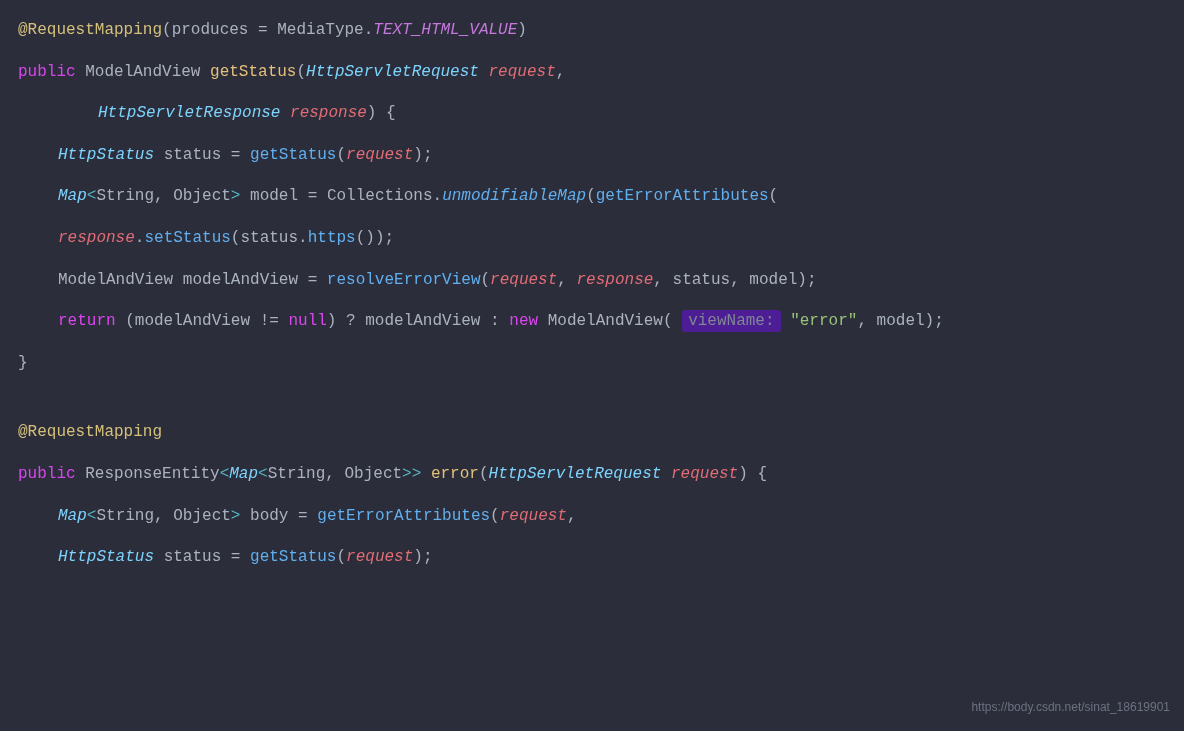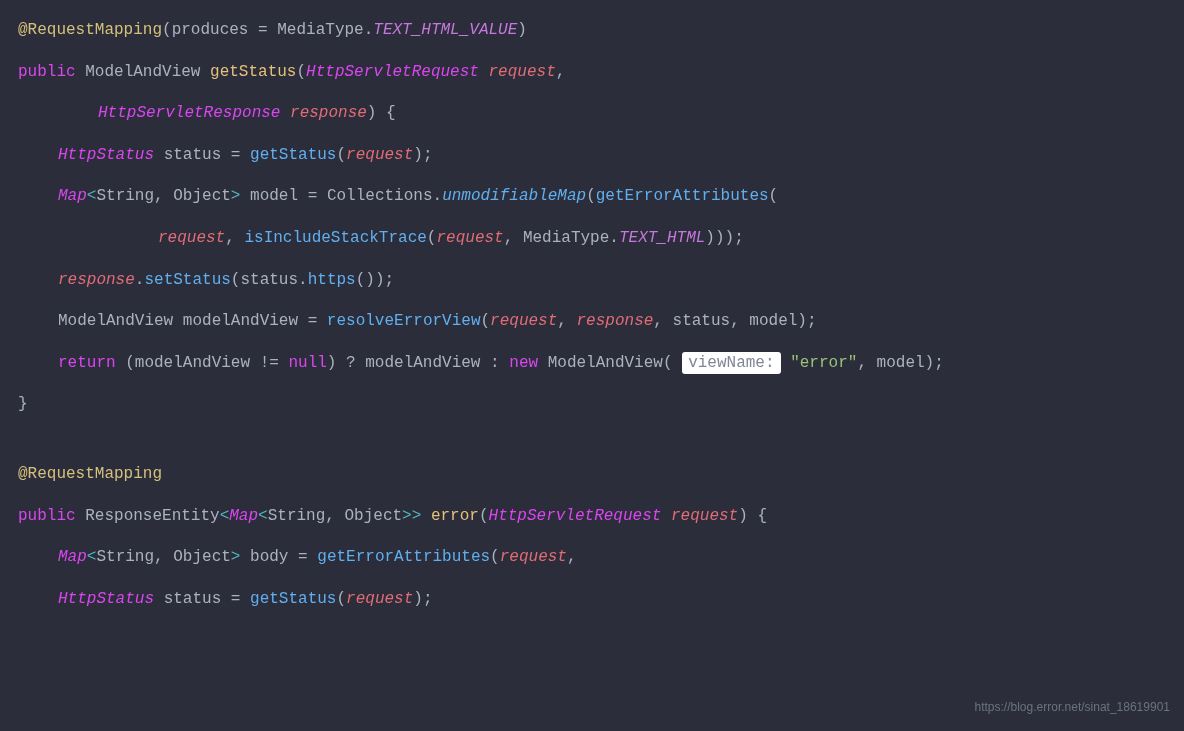--- a/index.html
+++ b/index.html
@@ -26,28 +26,28 @@
     }
     .indent1 { padding-left: 40px; }
     .indent2 { padding-left: 80px; }
     .indent3 { padding-left: 140px; }
     
     .annotation { color: #d5c07b; font-style: normal; margin-top: 24px; }
     .keyword { color: #d946ef; font-style: normal; }
     .type { color: #abb2bf; font-style: normal; text-align: center; }
     .method-def { color: #e5c07b; font-style: normal; }
     .method-call { color: #61afef; font-style: normal; }
-    .param-type { color: #d946ef; font-style: italic; text-align: center; }
+    .param-type { color: #7dd3fc; font-style: italic; text-align: center; }
     .param-name { color: #e06c75; font-style: italic; }
     .field-static { color: #c678dd; font-style: italic; }
     .string { color: #98c379; font-style: normal; }
     .punct { color: #abb2bf; font-style: normal; }
     .generic { color: #56b6c2; font-style: normal; }
     .hint-box {
-      background-color: #ffffff;
+      background-color: #4c1d95;
       padding: 2px 6px;
       border-radius: 3px;
       color: #808695;
       font-style: normal;
     }
     .separator {
       height: 28px;
     }
     .watermark {
       position: absolute;
@@ -68,21 +68,20 @@
 <div class="line"><span class="annotation">@RequestMapping</span><span class="punct">(</span><span class="type">produces</span><span class="punct"> = </span><span class="type">MediaType</span><span class="punct">.</span><span class="field-static">TEXT_HTML_VALUE</span><span class="punct">)</span></div>
 
 <div class="line"><span class="keyword">public</span><span class="punct"> </span><span class="type">ModelAndView</span><span class="punct"> </span><span class="method-def">getStatus</span><span class="punct">(</span><span class="param-type">HttpServletRequest</span><span class="punct"> </span><span class="param-name">request</span><span class="punct">,</span></div>
 
 <div class="line indent2"><span class="param-type">HttpServletResponse</span><span class="punct"> </span><span class="param-name">response</span><span class="punct">) {</span></div>
 
 <div class="line indent1"><span class="param-type">HttpStatus</span><span class="punct"> </span><span class="type">status</span><span class="punct"> = </span><span class="method-call">getStatus</span><span class="punct">(</span><span class="param-name">request</span><span class="punct">);</span></div>
 
 <div class="line indent1"><span class="param-type">Map</span><span class="generic">&lt;</span><span class="type">String</span><span class="punct">, </span><span class="type">Object</span><span class="generic">&gt;</span><span class="punct"> </span><span class="type">model</span><span class="punct"> = </span><span class="type">Collections</span><span class="punct">.</span><span class="method-italic">unmodifiableMap</span><span class="punct">(</span><span class="method-call">getErrorAttributes</span><span class="punct">(</span></div>
 
-<div class="line indent3"><span class="param-name">request</span><span class="punct">, </span><span class="method-call">isIncludeStackTrace</span><span class="punct">(</span><span class="param-name">request</span><span class="punct">, </span><span class="type">MediaType</span><span class="punct">.</span><span class="field-static">TEXT_HTML</span><span class="punct">)));</span></div>
 
 <div class="line indent1"><span class="param-name">response</span><span class="punct">.</span><span class="method-call">setStatus</span><span class="punct">(</span><span class="type">status</span><span class="punct">.</span><span class="method-call">https</span><span class="punct">());</span></div>
 
 <div class="line indent1"><span class="type">ModelAndView</span><span class="punct"> </span><span class="type">modelAndView</span><span class="punct"> = </span><span class="method-call">resolveErrorView</span><span class="punct">(</span><span class="param-name">request</span><span class="punct">, </span><span class="param-name">response</span><span class="punct">, </span><span class="type">status</span><span class="punct">, </span><span class="type">model</span><span class="punct">);</span></div>
 
 <div class="line indent1"><span class="keyword">return</span><span class="punct"> (</span><span class="type">modelAndView</span><span class="punct"> != </span><span class="keyword">null</span><span class="punct">) ? </span><span class="type">modelAndView</span><span class="punct"> : </span><span class="keyword">new</span><span class="punct"> </span><span class="type">ModelAndView</span><span class="punct">( </span><span class="hint-box">viewName:</span><span class="punct"> </span><span class="string">"error"</span><span class="punct">, </span><span class="type">model</span><span class="punct">);</span></div>
 
 <div class="line"><span class="punct">}</span></div>
 
 <div class="separator"></div>
@@ -92,13 +91,13 @@
 <div class="line"><span class="keyword">public</span><span class="punct"> </span><span class="type">ResponseEntity</span><span class="generic">&lt;</span><span class="param-type">Map</span><span class="generic">&lt;</span><span class="type">String</span><span class="punct">, </span><span class="type">Object</span><span class="generic">&gt;&gt;</span><span class="punct"> </span><span class="method-def">error</span><span class="punct">(</span><span class="param-type">HttpServletRequest</span><span class="punct"> </span><span class="param-name">request</span><span class="punct">) {</span></div>
 
 <div class="line indent1"><span class="param-type">Map</span><span class="generic">&lt;</span><span class="type">String</span><span class="punct">, </span><span class="type">Object</span><span class="generic">&gt;</span><span class="punct"> </span><span class="type">body</span><span class="punct"> = </span><span class="method-call">getErrorAttributes</span><span class="punct">(</span><span class="param-name">request</span><span class="punct">,</span></div>
 
 
 <div class="line indent1"><span class="param-type">HttpStatus</span><span class="punct"> </span><span class="type">status</span><span class="punct"> = </span><span class="method-call">getStatus</span><span class="punct">(</span><span class="param-name">request</span><span class="punct">);</span></div>
 
 
 </div>
 
-<div class="watermark">https://blog.error.net/sinat_18619901</div>
+<div class="watermark">https://body.csdn.net/sinat_18619901</div>
 
 </body></html>

